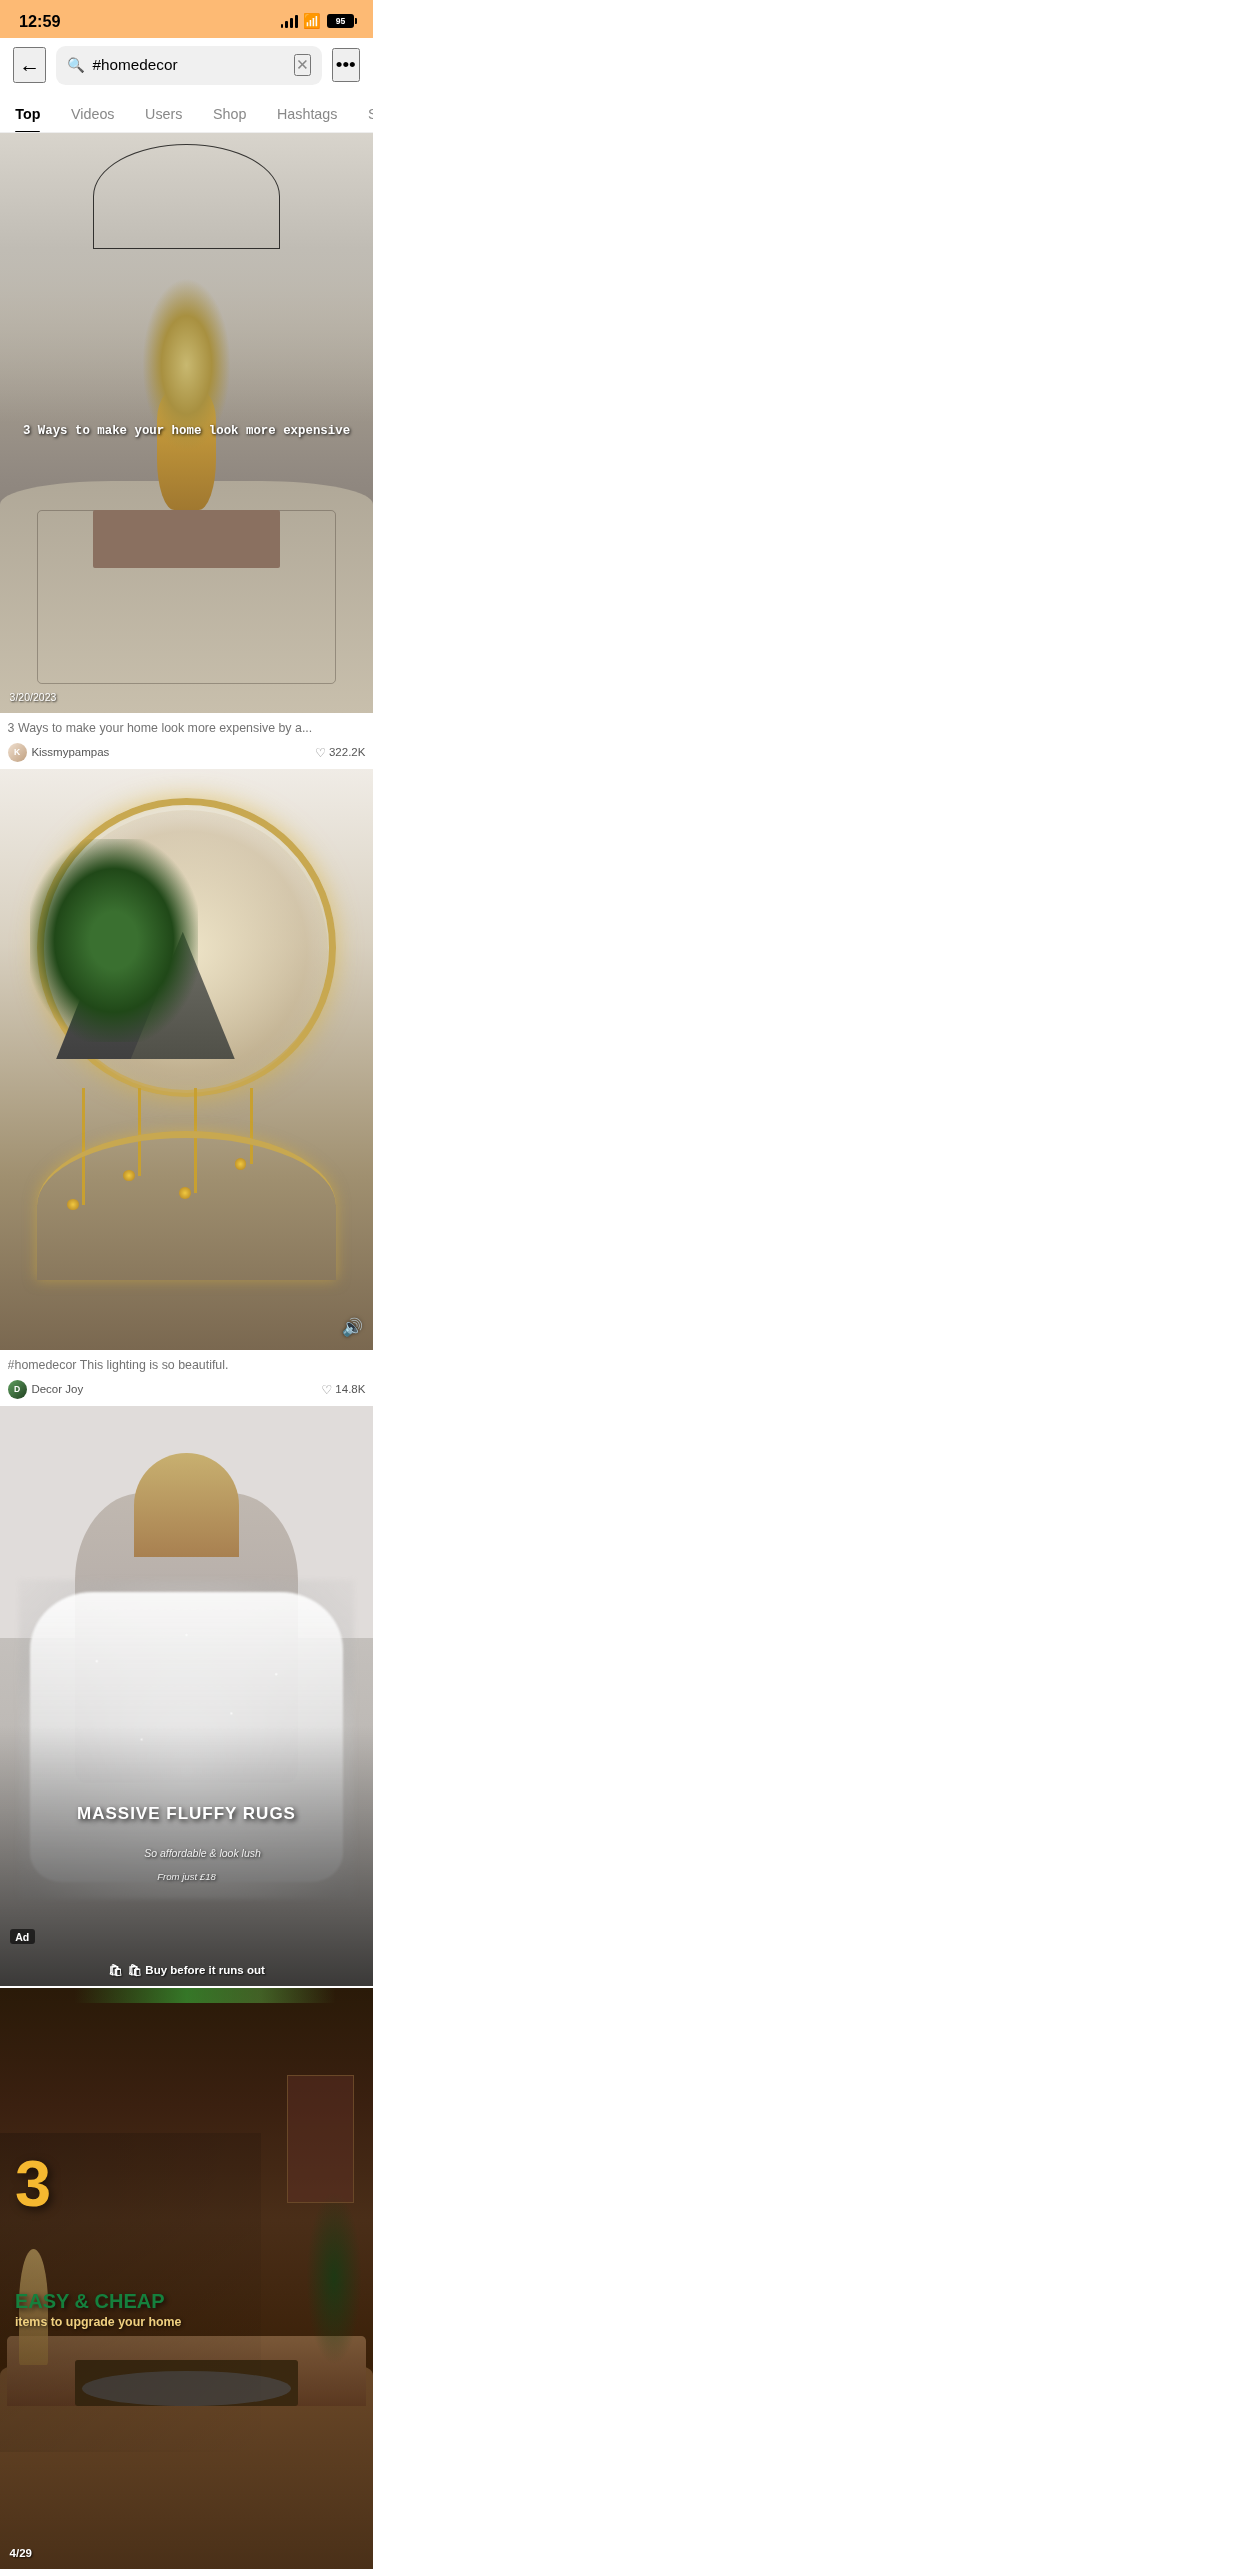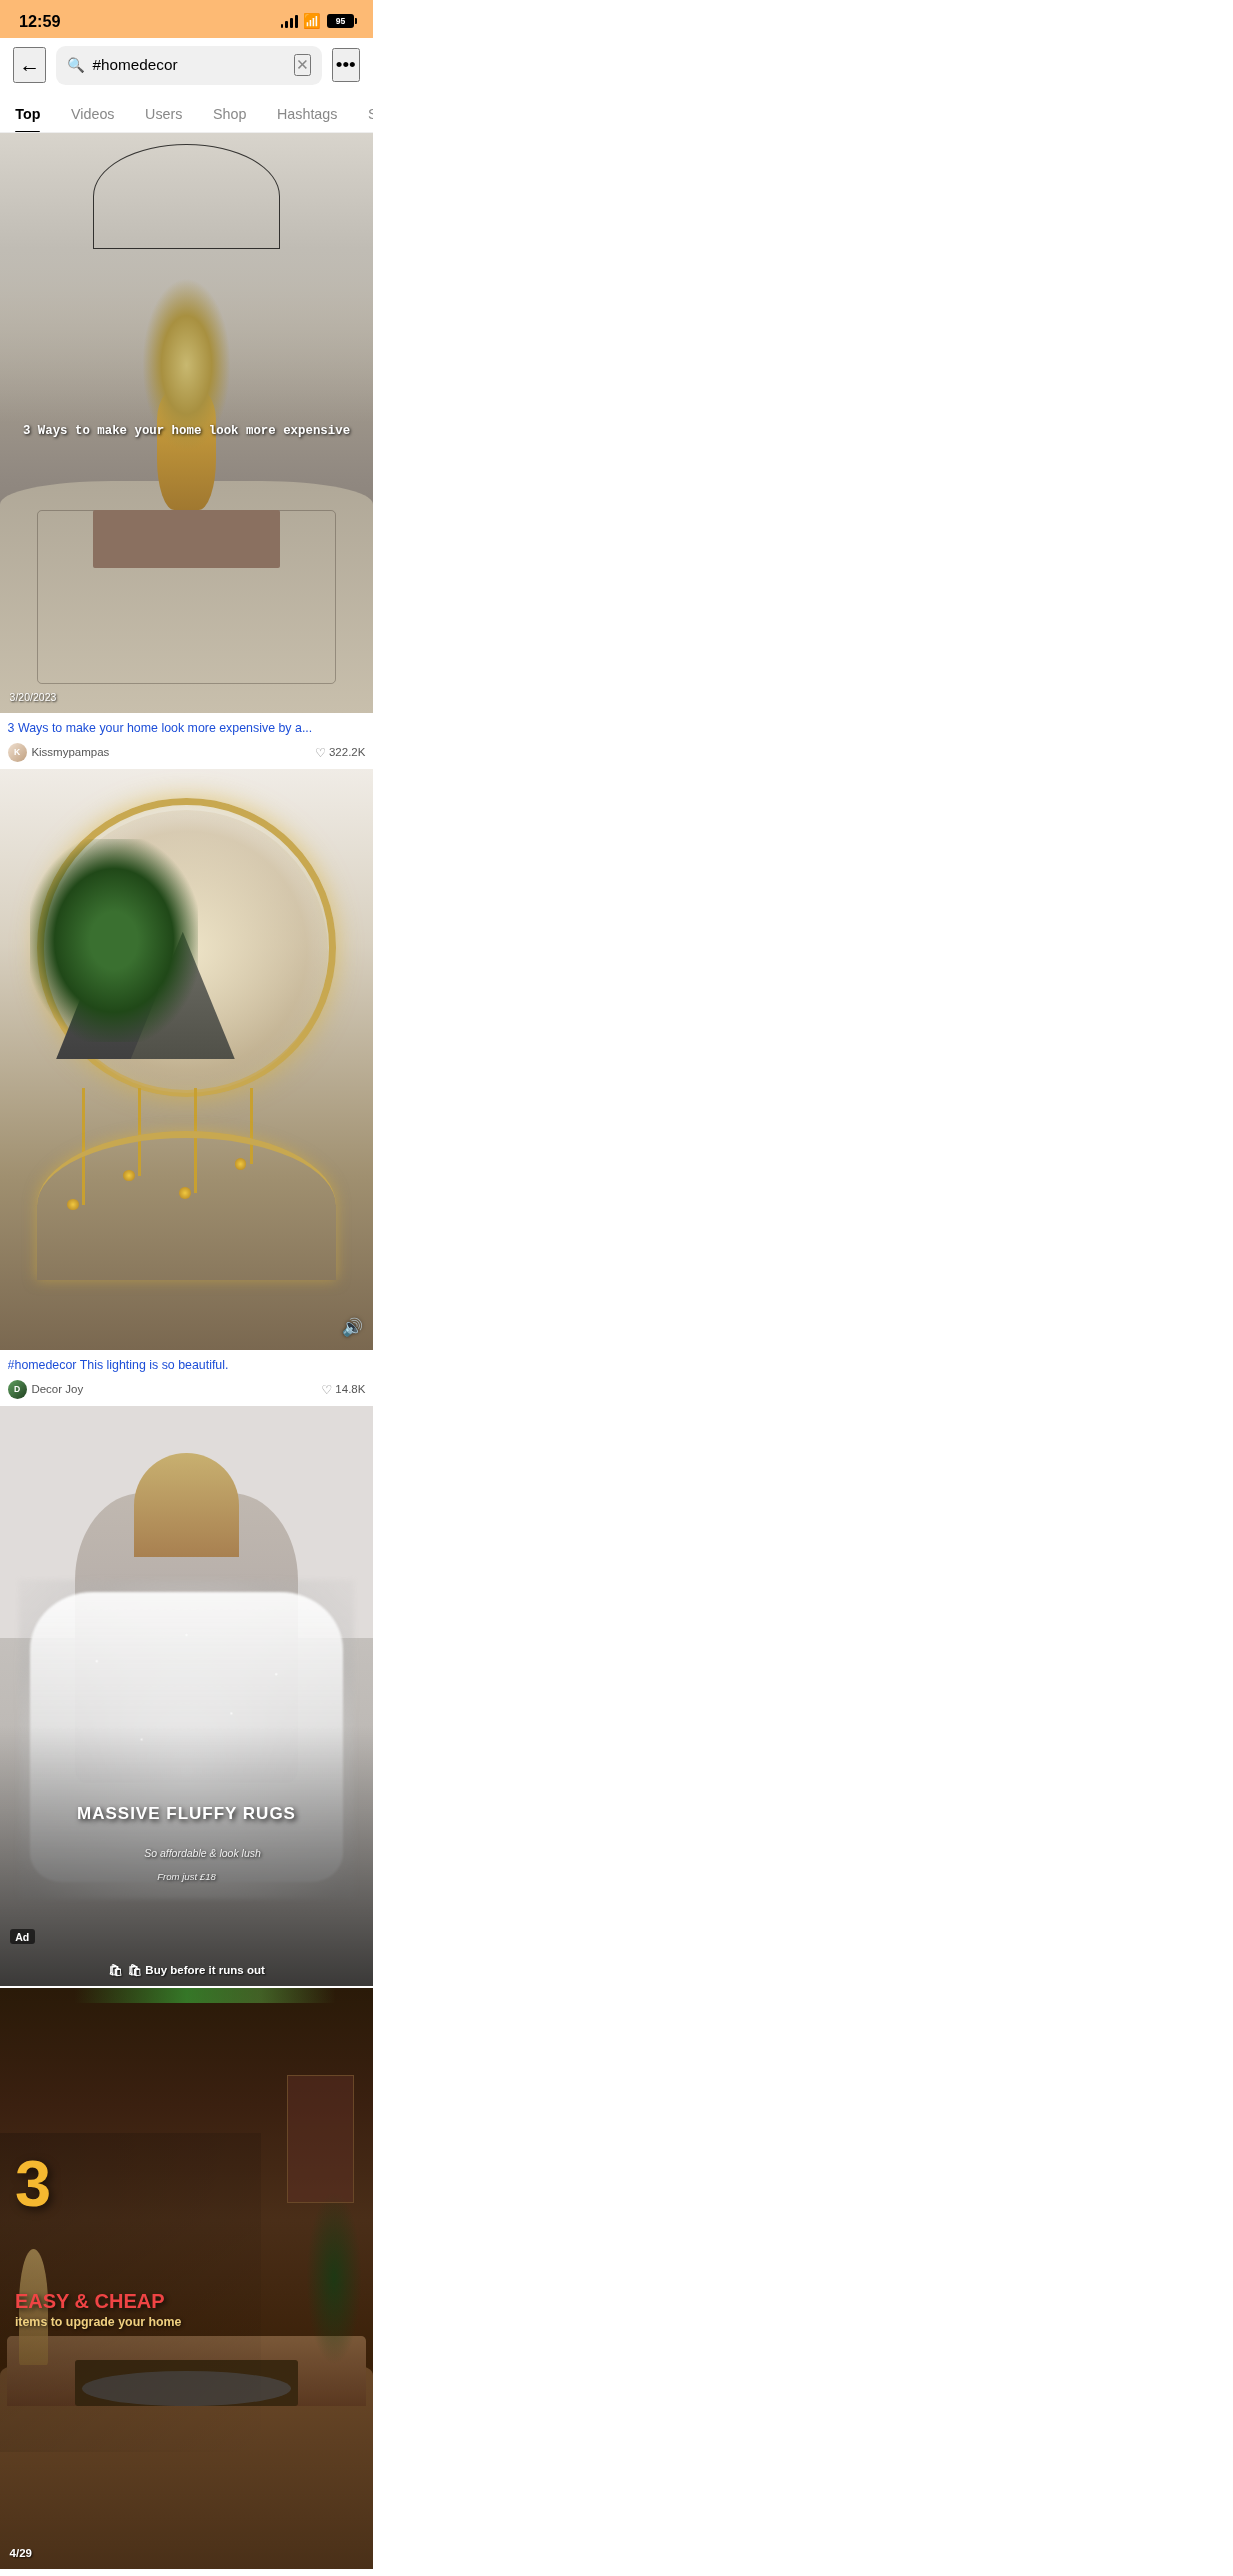--- a/index.html
+++ b/index.html
@@ -213,21 +213,21 @@
       text-shadow: 1px 1px 1.9px rgba(0,0,0,0.8);
     }
 
     
     .card-info {
       background: #fff;
       padding: 7.6px 7.6px 5.7px;
     }
     .card-title {
       font-size: 12.4px;
-      color: #1d4ed8;
+      color: #737373;
       line-height: 1.35;
       display: -webkit-box;
       -webkit-line-clamp: 2;
       -webkit-box-orient: vertical;
       overflow: hidden;
       margin-bottom: 5.7px;
     }
     .card-meta {
       display: flex;
       align-items: center;
@@ -458,21 +458,21 @@
 
       <div style="position:absolute;bottom:35%;right:3%;width:15%;height:30%;background:radial-gradient(ellipse,rgba(20,60,20,0.8),transparent 70%);"></div>
 
       <div style="position:absolute;top:15%;right:5%;width:18%;height:22%;border:1.9px solid #6a4828;background:rgba(100,50,40,0.4);"></div>
 
       <div style="position:absolute;top:25%;left:0;width:70%;height:55%;background:linear-gradient(135deg,rgba(0,0,0,0.2),transparent);"></div>
 
       <div style="position:absolute;top:28%;left:4%;font-size:65px;font-weight:900;color:#f5b830;text-shadow:2.9px 2.9px 9.6px rgba(0,0,0,0.6);line-height:1;">3</div>
 
       <div style="position:absolute;top:52%;left:4%;right:4%;">
-        <div style="font-size:20px;font-weight:900;color:#ef4444;text-shadow:1.9px 1.9px 5.7px rgba(0,0,0,0.7);line-height:1.1;">EASY &amp; CHEAP</div>
+        <div style="font-size:20px;font-weight:900;color:#15803d;text-shadow:1.9px 1.9px 5.7px rgba(0,0,0,0.7);line-height:1.1;">EASY &amp; CHEAP</div>
         <div style="font-size:12.4px;font-weight:600;color:#f0d080;text-shadow:1px 1px 3.8px rgba(0,0,0,0.7);margin-top:2.9px;">items to upgrade your home</div>
       </div>
 
       <div class="slide-counter">4/29</div>
     </div>
   </div>
 
 </div>
 
 

